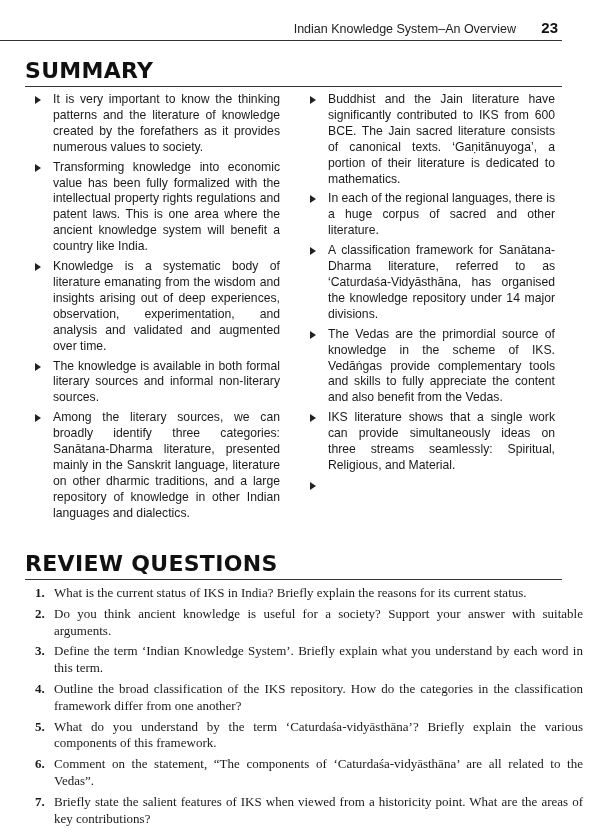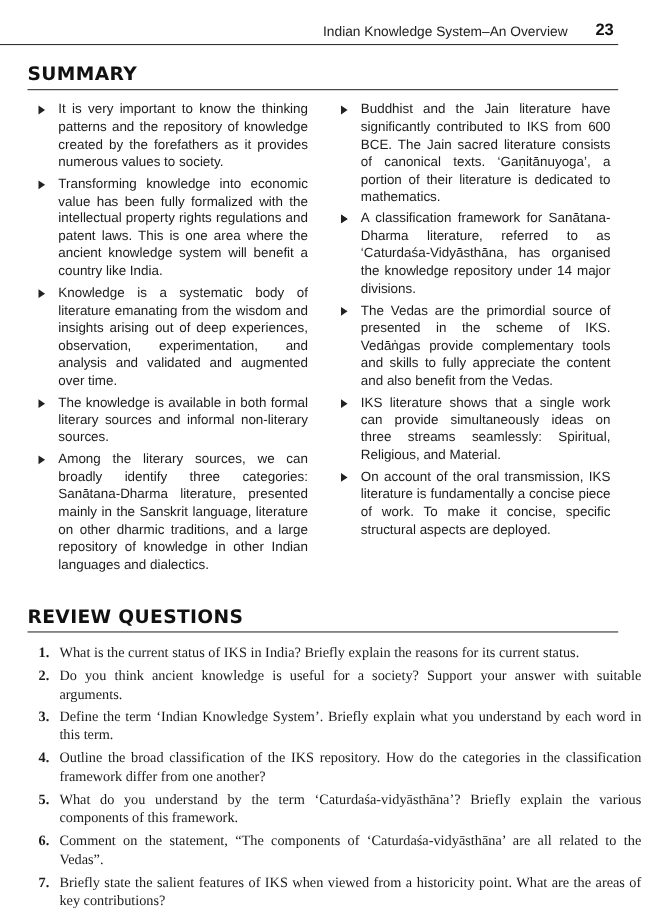--- a/index.html
+++ b/index.html
@@ -14,21 +14,21 @@
       position: absolute; right: 46px; top: 4px;
       font-family: "Liberation Sans", sans-serif; font-size: 12.5px; color: #222;
     }
     .page-number {
       position: absolute; right: 4px; top: 1px;
       font-family: "Liberation Sans", sans-serif; font-size: 15px; font-weight: bold; color: #111;
     }
 
     .section-heading {
       position: absolute; left: 25px; width: 537px;
-      font-family: "DejaVu Sans", sans-serif; font-weight: bold; font-size: 17px;
+      font-family: "DejaVu Sans", sans-serif; font-weight: bold; font-size: 22px;
       letter-spacing: 0.3px; color: #111;
       border-bottom: 1.5px solid #333; padding-bottom: 3px;
     }
     #summary-heading { top: 58px; }
     #review-heading { top: 551px; }
 
     .col {
       position: absolute; top: 92px; width: 245px;
       font-family: "Liberation Sans", sans-serif; font-size: 12.2px; line-height: 15.9px;
       color: #1a1a1a;
@@ -63,34 +63,34 @@
 <div class="page">
 
   <div class="running-header">
     <span class="running-title">Indian Knowledge System–An Overview</span>
     <span class="page-number">23</span>
   </div>
 
   <div class="section-heading" id="summary-heading">SUMMARY</div>
 
   <div class="col col-left">
-    <div class="bullet"><span class="bullet-icon"></span><span>It is very important to know the thinking patterns and the repository of knowledge created by the forefathers as it provides numerous values to society.</span></div>
+    <div class="bullet"><span class="bullet-icon"></span><span>It is very important to know the thinking patterns and the literature of knowledge created by the forefathers as it provides numerous values to society.</span></div>
     <div class="bullet"><span class="bullet-icon"></span><span>Transforming knowledge into economic value has been fully formalized with the intellectual property rights regulations and patent laws. This is one area where the ancient knowledge system will benefit a country like India.</span></div>
     <div class="bullet"><span class="bullet-icon"></span><span>Knowledge is a systematic body of literature emanating from the wisdom and insights arising out of deep experiences, observation, experimentation, and analysis and validated and augmented over time.</span></div>
     <div class="bullet"><span class="bullet-icon"></span><span>The knowledge is available in both formal literary sources and informal non-literary sources.</span></div>
     <div class="bullet"><span class="bullet-icon"></span><span>Among the literary sources, we can broadly identify three categories: Sanātana-Dharma literature, presented mainly in the Sanskrit language, literature on other dharmic traditions, and a large repository of knowledge in other Indian languages and dialectics.</span></div>
   </div>
 
   <div class="col col-right">
     <div class="bullet"><span class="bullet-icon"></span><span>Buddhist and the Jain literature have significantly contributed to IKS from 600 BCE. The Jain sacred literature consists of canonical texts. ‘Gaṇitānuyoga’, a portion of their literature is dedicated to mathematics.</span></div>
+    <div class="bullet"><span class="bullet-icon"></span><span>In each of the regional languages, there is a huge corpus of sacred and other literature.</span></div>
+    <div class="bullet"><span class="bullet-icon"></span><span>A classification framework for Sanātana-Dharma literature, referred to as ‘Caturdaśa-Vidyāsthāna, has organised the knowledge repository under 14 major divisions.</span></div>
+    <div class="bullet"><span class="bullet-icon"></span><span>The Vedas are the primordial source of knowledge in the scheme of IKS. Vedāṅgas provide complementary tools and skills to fully appreciate the content and also benefit from the Vedas.</span></div>
+    <div class="bullet"><span class="bullet-icon"></span><span>IKS literature shows that a single work can provide simultaneously ideas on three streams seamlessly: Spiritual, Religious, and Material.</span></div>
     <div class="bullet"><span class="bullet-icon"></span></div>
-    <div class="bullet"><span class="bullet-icon"></span><span>A classification framework for Sanātana-Dharma literature, referred to as ‘Caturdaśa-Vidyāsthāna, has organised the knowledge repository under 14 major divisions.</span></div>
-    <div class="bullet"><span class="bullet-icon"></span><span>The Vedas are the primordial source of presented in the scheme of IKS. Vedāṅgas provide complementary tools and skills to fully appreciate the content and also benefit from the Vedas.</span></div>
-    <div class="bullet"><span class="bullet-icon"></span><span>IKS literature shows that a single work can provide simultaneously ideas on three streams seamlessly: Spiritual, Religious, and Material.</span></div>
-    <div class="bullet"><span class="bullet-icon"></span><span>On account of the oral transmission, IKS literature is fundamentally a concise piece of work. To make it concise, specific structural aspects are deployed.</span></div>
   </div>
 
   <div class="section-heading" id="review-heading">REVIEW QUESTIONS</div>
 
   <div class="questions">
     <div class="question"><span class="q-num">1.</span><span>What is the current status of IKS in India? Briefly explain the reasons for its current status.</span></div>
     <div class="question"><span class="q-num">2.</span><span>Do you think ancient knowledge is useful for a society? Support your answer with suitable arguments.</span></div>
     <div class="question"><span class="q-num">3.</span><span>Define the term ‘Indian Knowledge System’. Briefly explain what you understand by each word in this term.</span></div>
     <div class="question"><span class="q-num">4.</span><span>Outline the broad classification of the IKS repository. How do the categories in the classification framework differ from one another?</span></div>
     <div class="question"><span class="q-num">5.</span><span>What do you understand by the term ‘Caturdaśa-vidyāsthāna’? Briefly explain the various components of this framework.</span></div>

